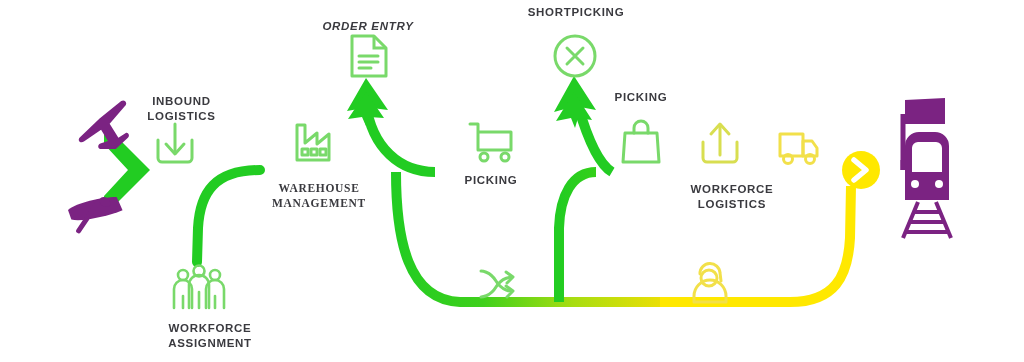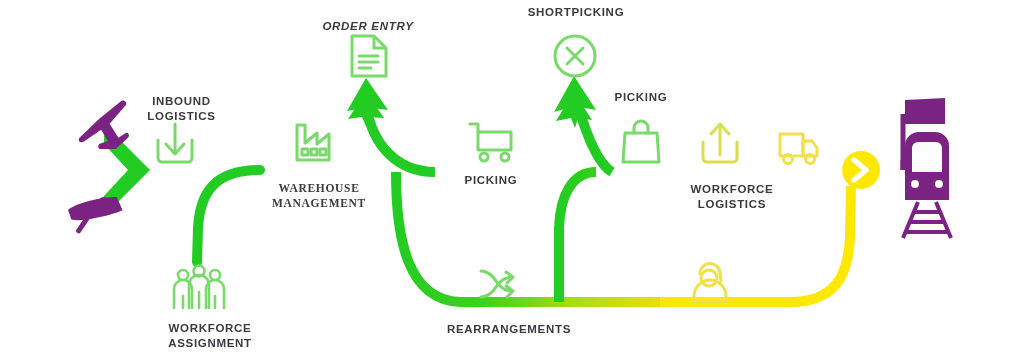--- a/index.html
+++ b/index.html
@@ -228,16 +228,15 @@
 MANAGEMENT</div>
 
   <div class="node-label" style="left:430px; top:173px; width:122px;">PICKING</div>
 
   <div class="node-label" style="left:666px; top:182px; width:132px;">WORKFORCE
 LOGISTICS</div>
 
   <div class="node-label" style="left:142px; top:321px; width:136px;">WORKFORCE
 ASSIGNMENT</div>
 
-  <div class="node-label" style="left:423px; top:322px; width:172px;">REARRANGEMENTS</div>
 
 
 </div>
 
 </body></html>

